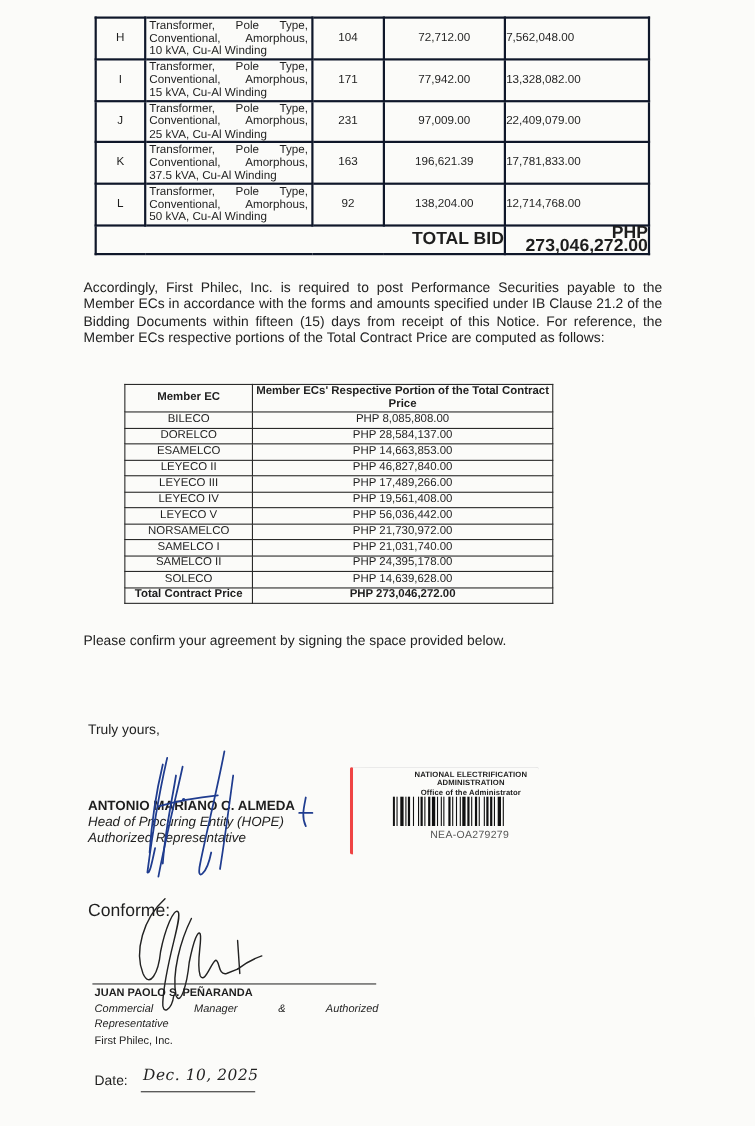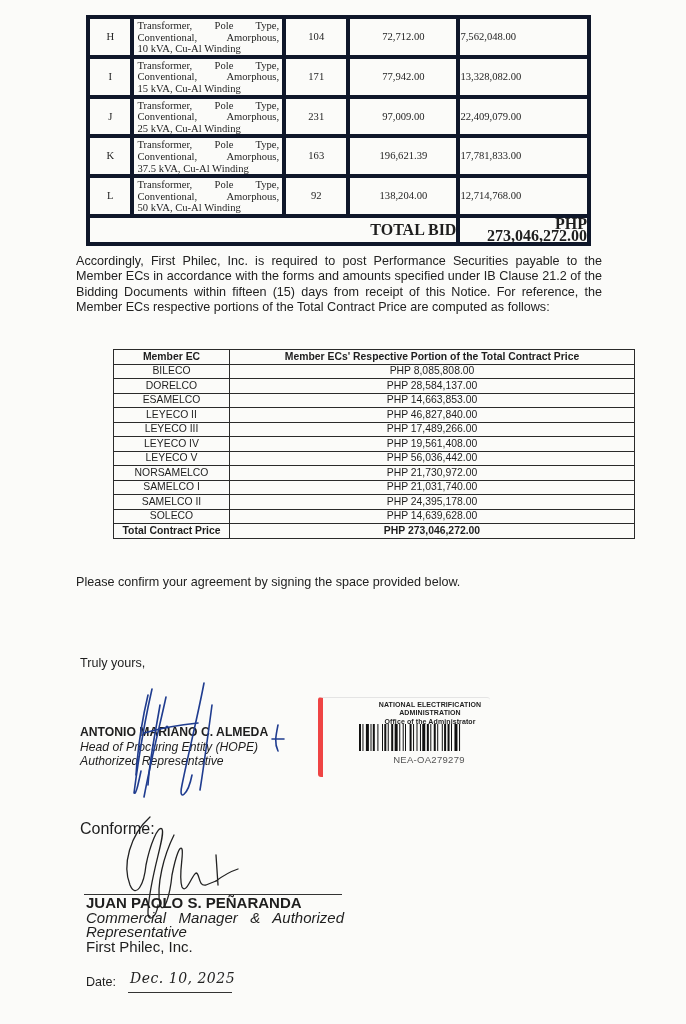--- a/index.html
+++ b/index.html
@@ -4,59 +4,59 @@
   <style>
     * { box-sizing: border-box; margin: 0; padding: 0; }
     html, body { width: 686px; height: 1024px; background: #fdfdfb; overflow: hidden; }
     body { position: relative; font-family: "Liberation Sans", sans-serif; color: #1e1e1e; }
 
     .page { position: absolute; left: 0; top: 0; width: 686px; height: 1024px; background: #fbfbf9; }
 
     
     table { border-collapse: collapse; }
     .items-table { position: absolute; left: 86px; top: 15px; width: 505px; font-size: 10.6px; }
-    .items-table td { border: 4px solid #0f172a; padding: 0; vertical-align: middle; line-height: 11.6px; font-family: Liberation Serif, serif; }
+    .items-table td { border: 2px solid #0f172a; padding: 0; vertical-align: middle; line-height: 11.6px; }
     .items-table td.col-letter { width: 45px; text-align: center; }
     .items-table td.col-desc { width: 153px; text-align: justify; text-align-last: justify; padding: 1px 3px 0 3px; }
     .items-table td.col-desc span { display: block; text-align: justify; text-align-last: justify; }
     .items-table td.col-desc span.last { text-align-last: left; }
     .items-table td.col-qty { width: 65px; text-align: center; }
     .items-table td.col-unit { width: 111px; text-align: center; }
     .items-table td.col-total { width: 131px; }
     .items-table tr.item-row { height: 36.5px; }
     .items-table tr.total-row { height: 13px; }
     .items-table tr.total-row td { font-weight: bold; text-align: right; line-height: 12px; font-size: 16px; }
 
     .para { position: absolute; left: 76px; width: 526px; font-size: 12.6px; line-height: 15.3px; text-align: justify; color: #222; }
     .para.p1 { top: 254px; }
     .para.p2 { top: 554px; }
     .para.p3 { top: 575px; text-align: left; }
 
     
-    .ec-table { position: absolute; left: 113px; top: 349px; width: 522px; font-size: 10.4px; }
+    .ec-table { position: absolute; left: 113px; top: 349px; width: 390px; font-size: 10.4px; }
     .ec-table td, .ec-table th { border: 1px solid #2a2a2a; text-align: center; height: 14.5px; line-height: 12px; padding: 0; }
     .ec-table th { font-weight: bold; }
     .ec-table td.ec-name { width: 116px; }
     .ec-table tr.total td { font-weight: bold; }
 
     .truly { position: absolute; left: 80px; top: 656px; font-size: 12.6px; }
 
     .signer { position: absolute; left: 80px; top: 725px; font-size: 12.2px; line-height: 14.5px; }
     .signer .name { font-weight: bold; }
     .signer .role { font-style: italic; }
 
-    .stamp { position: absolute; left: 318px; top: 697px; width: 172px; height: 80px; border-top: 1px solid #e4e4e4; border-left: 5px solid #ef4444; border-radius: 3px; }
+    .stamp { position: absolute; left: 318px; top: 697px; width: 172px; height: 80px; border-top: 1px solid #e4e4e4; border-left: 3px solid #ef4444; border-radius: 3px; }
     .stamp .org { position: absolute; left: 0; top: 3px; width: 214px; text-align: center; font-size: 7px; font-weight: bold; line-height: 8.4px; letter-spacing: 0.1px; }
     .stamp .barcode { position: absolute; left: 36px; top: 26px; width: 133px; height: 27px; }
     .stamp .code { position: absolute; left: 56px; top: 56px; width: 100px; text-align: center; font-size: 9.5px; color: #555; letter-spacing: 0.3px; }
 
     .conforme { position: absolute; left: 80px; top: 820px; font-size: 16px; }
     .sig-line { position: absolute; left: 84px; top: 894px; width: 258px; height: 1px; background: #333; }
 
-    .signer2 { position: absolute; left: 86px; top: 896px; width: 258px; font-size: 15px; line-height: 14.5px; }
+    .signer2 { position: absolute; left: 86px; top: 896px; width: 258px; font-size: 10px; line-height: 14.5px; }
     .signer2 .name { font-weight: bold; }
     .signer2 .role { font-style: italic; text-align: justify; text-align-last: justify; }
     .signer2 .role2 { font-style: italic; }
 
     .date-row { position: absolute; left: 86px; top: 975px; font-size: 12.6px; }
     .date-line { position: absolute; left: 128px; top: 992px; width: 104px; height: 1px; background: #333; }
     .date-val { position: absolute; left: 130px; top: 970px; font-family: "DejaVu Serif", serif; font-style: italic; font-size: 14px; color: #222; letter-spacing: 0.5px; }
 
     .sig-svg { position: absolute; pointer-events: none; }
   </style>

